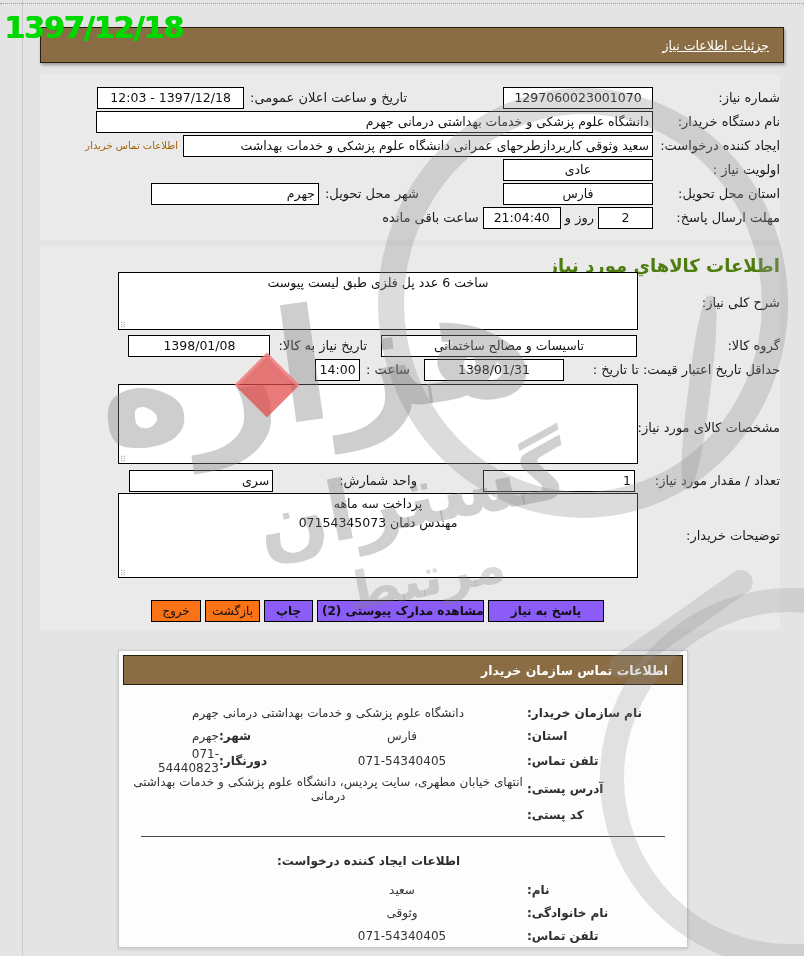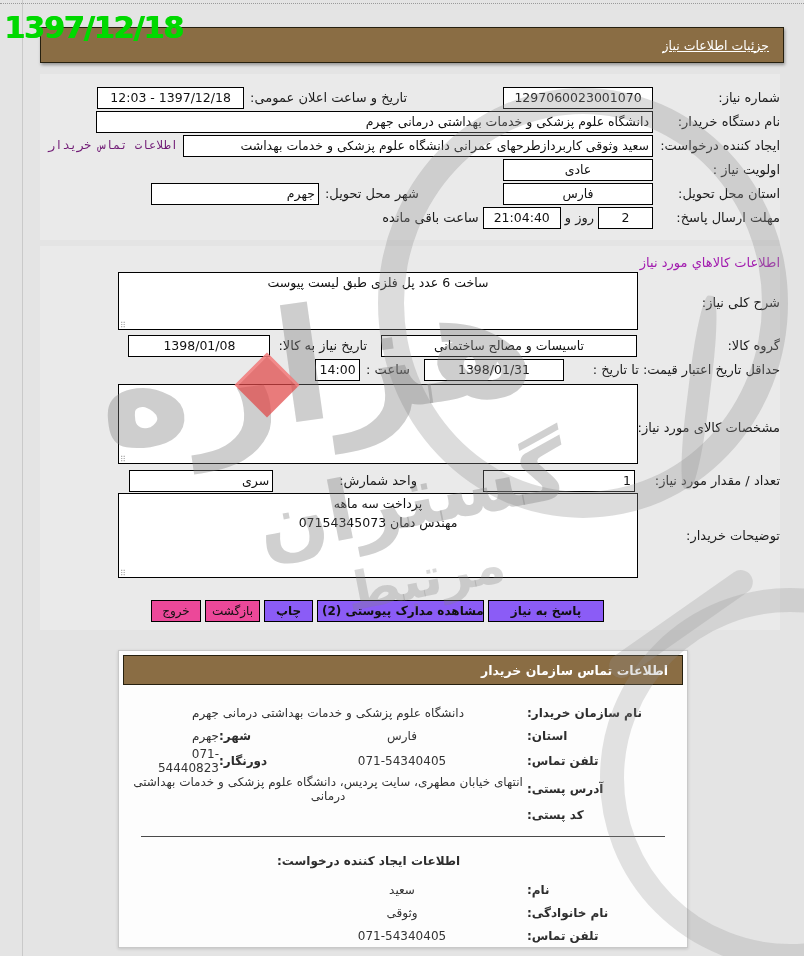--- a/index.html
+++ b/index.html
@@ -38,23 +38,23 @@
   }
   .inp.center { text-align:center; }
   .inp.right { text-align:right; }
   textarea.inp { resize:none; overflow:hidden; padding:1px 3px; line-height:1.5; }
   .grip { position:absolute; left:2px; bottom:0px; font-size:8px; color:#aaa; line-height:8px; }
   .btn {
     border:1px solid #000; height:22px; font-family:"DejaVu Sans", sans-serif;
     font-size:12px; color:#111; cursor:pointer; padding:0 4px; white-space:nowrap;
   }
   .btn.green { background:#8b5cf6;font-weight:bold; }
-  .btn.pink  { background:#ec4899; }
-  .link { color:#701a75; text-decoration:none; font-size:12px; white-space:nowrap;font-family:Liberation Mono, monospace; }
-  .sec-title { font-weight:normal; color:#a21caf; font-size:13px; }
+  .btn.pink  { background:#f97316; }
+  .link { color:#a16207; text-decoration:none; font-size:10px; white-space:nowrap; }
+  .sec-title { font-weight:bold; color:#4d7c0f; font-size:18px; }
   
   .contact-panel {
     left:118px; top:650px; width:570px; height:298px;
     background:#fdfdfd; border:1px solid #c9c9c9;
     box-shadow:0 1px 3px rgba(0,0,0,.15);
   }
   .contact-panel .brown-bar { margin:4px; height:30px; font-weight:bold; box-shadow:none; }
   .crow { display:grid; grid-template-columns:150px 250px 58px 1fr; align-items:center;
           padding:0 10px; min-height:23px; direction:rtl; font-size:12px; }
   .crow .clbl  { font-weight:bold; color:#2e2e2e; text-align:left; direction:rtl; }

